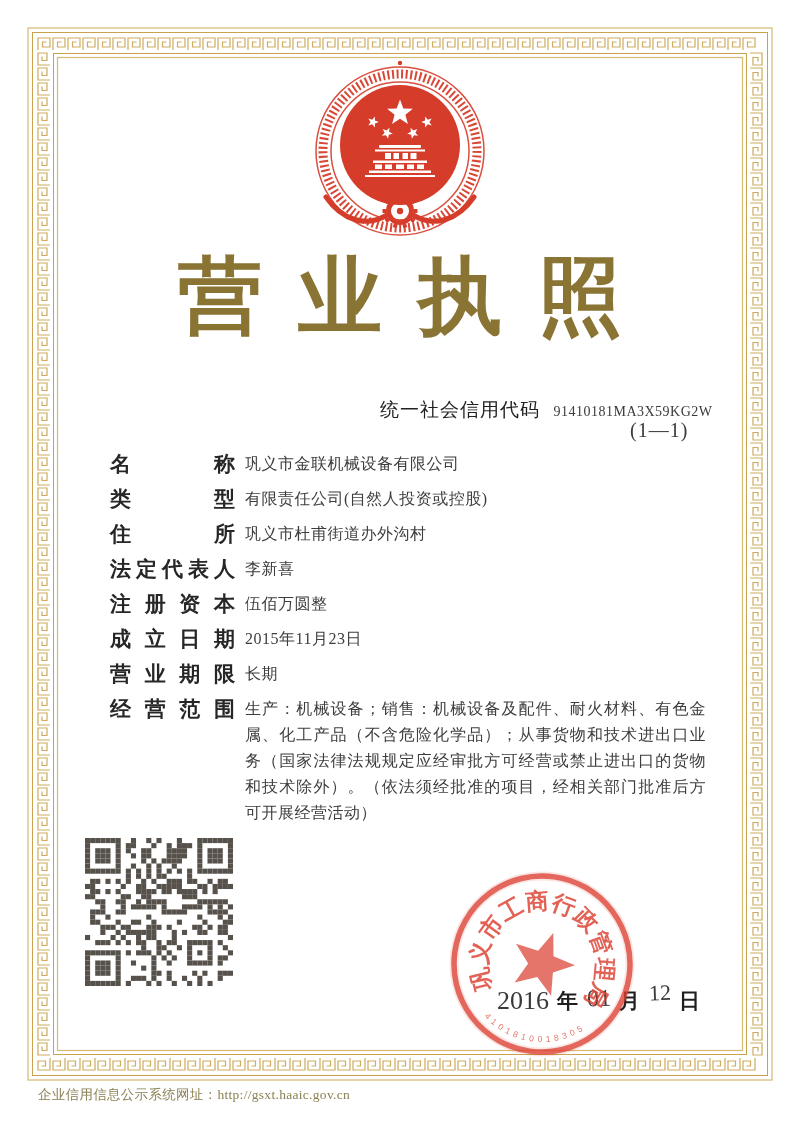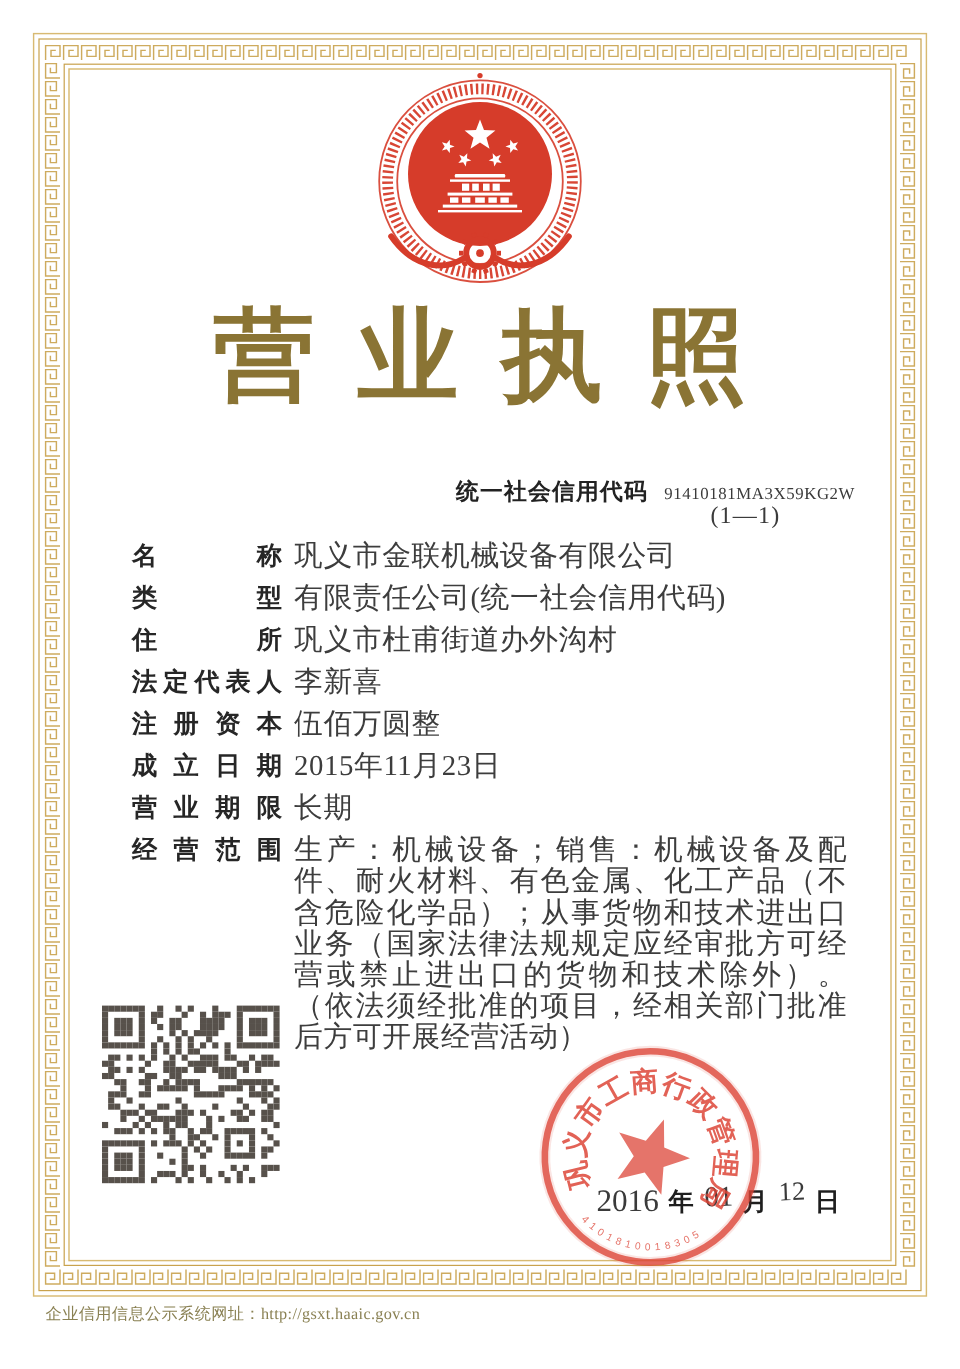--- a/index.html
+++ b/index.html
@@ -16,55 +16,55 @@
     text-align:center; font-size:84px; font-weight:bold;
     letter-spacing:36px; text-indent:36px;
     color:var(--title-gold,#8a7434);
   }
   .subtitle{
     position:absolute; top:352px; left:0; right:0;
     text-align:center; font-size:30px; letter-spacing:5px; text-indent:5px;
     color:#1d1d1d;
   }
   .code-row{position:absolute; top:397px; left:380px; white-space:nowrap;}
-  .code-label{font-weight:bold; font-size:19px; color:#222; letter-spacing:1px;}
+  .code-label{font-weight:normal; font-size:19px; color:#222; letter-spacing:1px;}
   .code-value{font-family:"Liberation Serif",serif; font-size:14px; color:#3b3b3b; margin-left:9px; letter-spacing:0.5px;}
   .page-marker{
-    position:absolute; top:419px; left:592px;
+    position:absolute; top:419px; left:630px;
     font-family:"Liberation Serif",serif; font-size:20px; color:#3b3b3b; letter-spacing:1px;
   }
   #fields{position:absolute; top:453px; left:110px; width:596px;}
   .frow{display:flex; align-items:flex-start; margin-bottom:13px;}
   .flabel{
     width:125px; min-width:125px; margin-right:10px;
     display:flex; justify-content:space-between;
     font-weight:bold; font-size:21px; line-height:22px; color:#262626;
   }
   .fvalue{
-    font-family:"Liberation Serif",serif; font-size:24px; line-height:22px;
+    font-family:"Liberation Serif",serif; font-size:16px; line-height:22px;
     color:#3d3d3d; letter-spacing:0.5px;
   }
   .fvalue.scope{line-height:26px; text-align:justify; margin-top:-2px;}
   #qr{left:85px; top:838px;}
   .reg-label{
     position:absolute; top:932px; left:370px;
     font-size:21px; font-weight:bold; letter-spacing:13px; color:#2a2a2a; white-space:nowrap;
   }
   .date-row{
     position:absolute; top:986px; left:497px;
     display:flex; align-items:center; white-space:nowrap;
   }
   .dnum{font-family:"Liberation Serif",serif; font-size:26px; color:#3a3a3a;}
   .dunit{font-size:21px; font-weight:bold; color:#1e1e1e; margin-left:8px; margin-right:9px;}
   .d-month{display:inline-block; transform:translateY(-3px) rotate(-2deg); font-size:24px;}
   .d-day{display:inline-block; transform:translateY(-8px) rotate(-2deg); font-size:22px;}
   #stamp{left:444px; top:866px;}
   .footer{
     position:absolute; top:1086px; left:38px; right:32px;
-    display:flex; justify-content:flex-start; align-items:baseline;
+    display:flex; justify-content:flex-end; align-items:baseline;flex-direction:column;
   }
   .footer-left{font-family:"Liberation Serif",serif; font-size:13.5px; color:var(--footer-olive,#8a8153); letter-spacing:0.3px;}
   .footer-right{font-family:"Liberation Serif",serif; font-size:15px; font-weight:bold; color:var(--footer-olive,#8a8153); letter-spacing:0.5px;}
   .em-red{fill:var(--emblem-red,#d63c2a);}
   .em-red-s{stroke:var(--emblem-red,#d63c2a); fill:none;}
   .em-white{fill:#ffffff; stroke:none;}
 </style>
 </head>
 <body>
 
@@ -368,21 +368,21 @@
           <span>名</span>
           <span>称</span>
         </div>
         <div class="fvalue">巩义市金联机械设备有限公司</div>
       </div>
       <div class="frow">
         <div class="flabel">
           <span>类</span>
           <span>型</span>
         </div>
-        <div class="fvalue">有限责任公司(统一社会信用代码)</div>
+        <div class="fvalue">有限责任公司(自然人投资或控股)</div>
       </div>
       <div class="frow">
         <div class="flabel">
           <span>住</span>
           <span>所</span>
         </div>
         <div class="fvalue">巩义市杜甫街道办外沟村</div>
       </div>
       <div class="frow">
         <div class="flabel">

